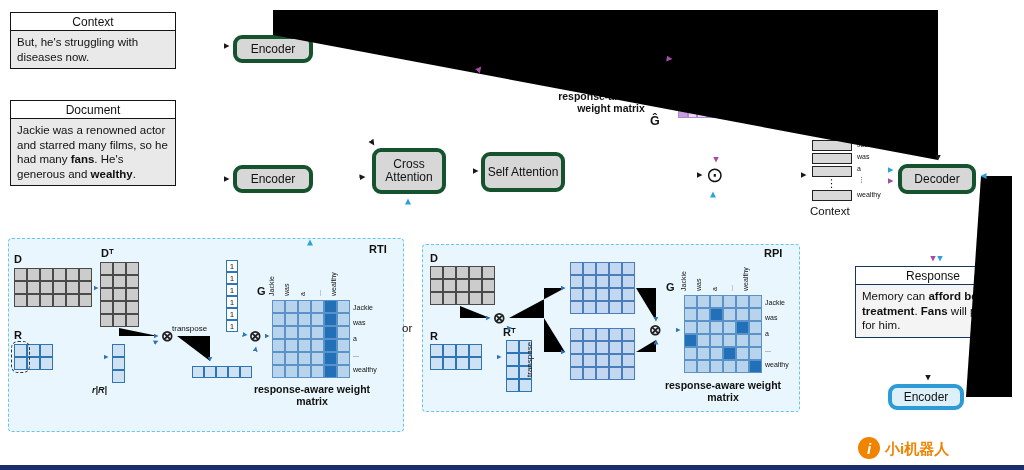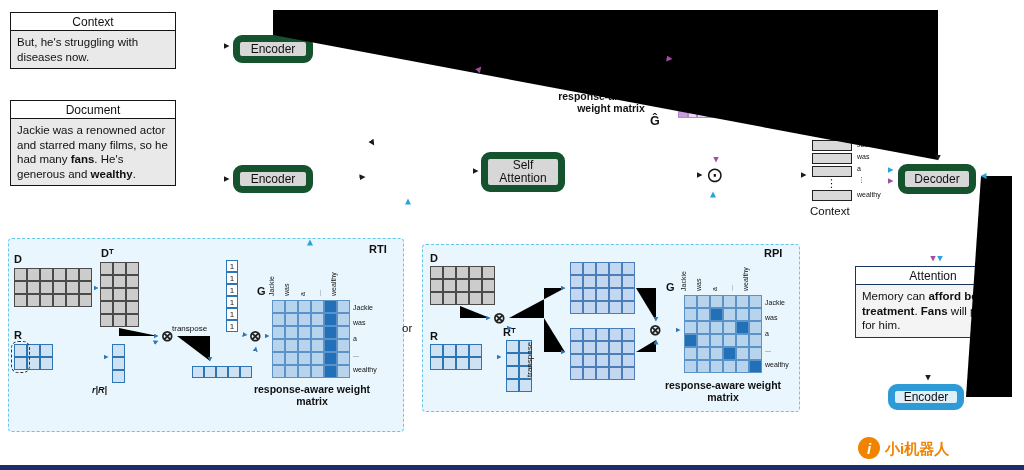--- a/index.html
+++ b/index.html
@@ -7,21 +7,21 @@
          font-family:"Liberation Sans",sans-serif;color:#111}
   #stage *{box-sizing:border-box}
   svg.overlay{position:absolute;left:0;top:0;pointer-events:none;z-index:40}
   .iobox{position:absolute;border:1.6px solid #141414;background:#e9e9e9;z-index:10}
   .iobox .title{background:#fff;text-align:center;font-size:12px;padding:2px 0 1px;border-bottom:1.4px solid #141414}
   .iobox .body{padding:4px 6px;font-size:11.5px;line-height:14.5px}
   .response{border-color:#16365d}
   .response .title{border-bottom-color:#16365d}
   .response .body{background:#f4f4f4}
   .node{position:absolute;display:flex;align-items:center;justify-content:center;text-align:center;
-        background:#d7d7d7;border:7px solid #14532d;border-radius:9px;font-size:12px;line-height:13px;z-index:10}
+        background:#d7d7d7;border:4px solid #14532d;border-radius:9px;font-size:12px;line-height:13px;z-index:10}
   .student{background:#f8e9f7;border-color:#993399}
   .enc-blue{background:#ddeff9;border-color:#2e9bd6}
   .panel{position:absolute;border:1.6px dashed #66c6ea;background:#e9f6fd;border-radius:4px;z-index:1}
   .tag{position:absolute;font-weight:bold;font-size:11px;z-index:20}
   .mlabel{position:absolute;font-weight:bold;font-size:11px;z-index:20}
   .caption{position:absolute;font-weight:bold;font-size:10.5px;line-height:12px;text-align:center;z-index:20}
   .cellgrid{position:absolute;display:grid;z-index:20}
   .cell{border:1px solid #999;display:flex;align-items:center;justify-content:center;font-size:8px;color:#222}
   .rotlabel{position:absolute;font-size:7px;white-space:nowrap;height:9px;line-height:9px;
             transform-origin:0 100%;transform:rotate(-90deg);z-index:30}
@@ -112,20 +112,21 @@
   </div>
 
   <div class="iobox" style="left:10px;top:100px;width:166px">
     <div class="title">Document</div>
     <div class="body"><span>Jackie was a renowned actor and starred many films, so he had many </span><span style="font-weight: bold;">fans</span><span>. He's generous and </span><span style="font-weight: bold;">wealthy</span><span>.</span></div>
   </div>
 
   <div class="node" style="left:233px;top:35px;width:80px;height:28px">Encoder</div>
   <div class="node" style="left:233px;top:165px;width:80px;height:28px">Encoder</div>
   <div class="node student" style="left:486px;top:28px;width:80px;height:44px">Student Network</div>
+  <div class="node" style="left:372px;top:148px;width:74px;height:46px">Cross Attention</div>
   <div class="node" style="left:481px;top:152px;width:84px;height:40px">Self Attention</div>
   <div class="node" style="left:898px;top:164px;width:78px;height:30px">Decoder</div>
   <div class="node enc-blue" style="left:888px;top:384px;width:76px;height:26px">Encoder</div>
 
   <div class="caption" style="left:546px;top:90px;width:130px">response-anticipated weight matrix</div>
   <span class="ghat-symbol" style="left:650px;top:114px">Ĝ</span>
 
   <span class="odot" style="left:706px;top:164px">⊙</span>
   <span class="op" style="left:161px;top:328px">⊗</span>
   <span class="op" style="left:249px;top:328px">⊗</span>
@@ -157,21 +158,21 @@
 
   <span class="tag" style="left:764px;top:247px">RPI</span>
   <span class="mlabel" style="left:430px;top:252px">D</span>
   <span class="mlabel" style="left:430px;top:330px">R</span>
   <span class="mlabel" style="left:503px;top:326px">Rᵀ</span>
   <span class="mlabel" style="left:666px;top:281px">G</span>
   <span class="rot-transpose" style="left:534px;top:368px">transpose</span>
   <div class="caption" style="left:648px;top:379px;width:150px">response-aware weight matrix</div>
 
   <div class="iobox response" style="left:855px;top:266px;width:156px">
-    <div class="title">Attention</div>
+    <div class="title">Response</div>
     <div class="body"><span>Memory can </span><span style="font-weight: bold;">afford best treatment</span><span>. </span><span style="font-weight: bold;">Fans</span><span> will pray for him.</span></div>
   </div>
 
   <div class="logo-icon">i</div>
   <span class="logo-text">小i机器人</span>
   <div class="bottombar"></div>
 
 <div class="cellgrid" style="left: 678px; top: 42px; grid-template-columns: repeat(8, 9.5px); grid-template-rows: repeat(8, 9.5px);">
       <div class="cell" style="background: rgb(199, 158, 222); border-color: rgb(178, 137, 207);"></div>
       <div class="cell" style="background: rgb(234, 217, 243); border-color: rgb(178, 137, 207);"></div>

